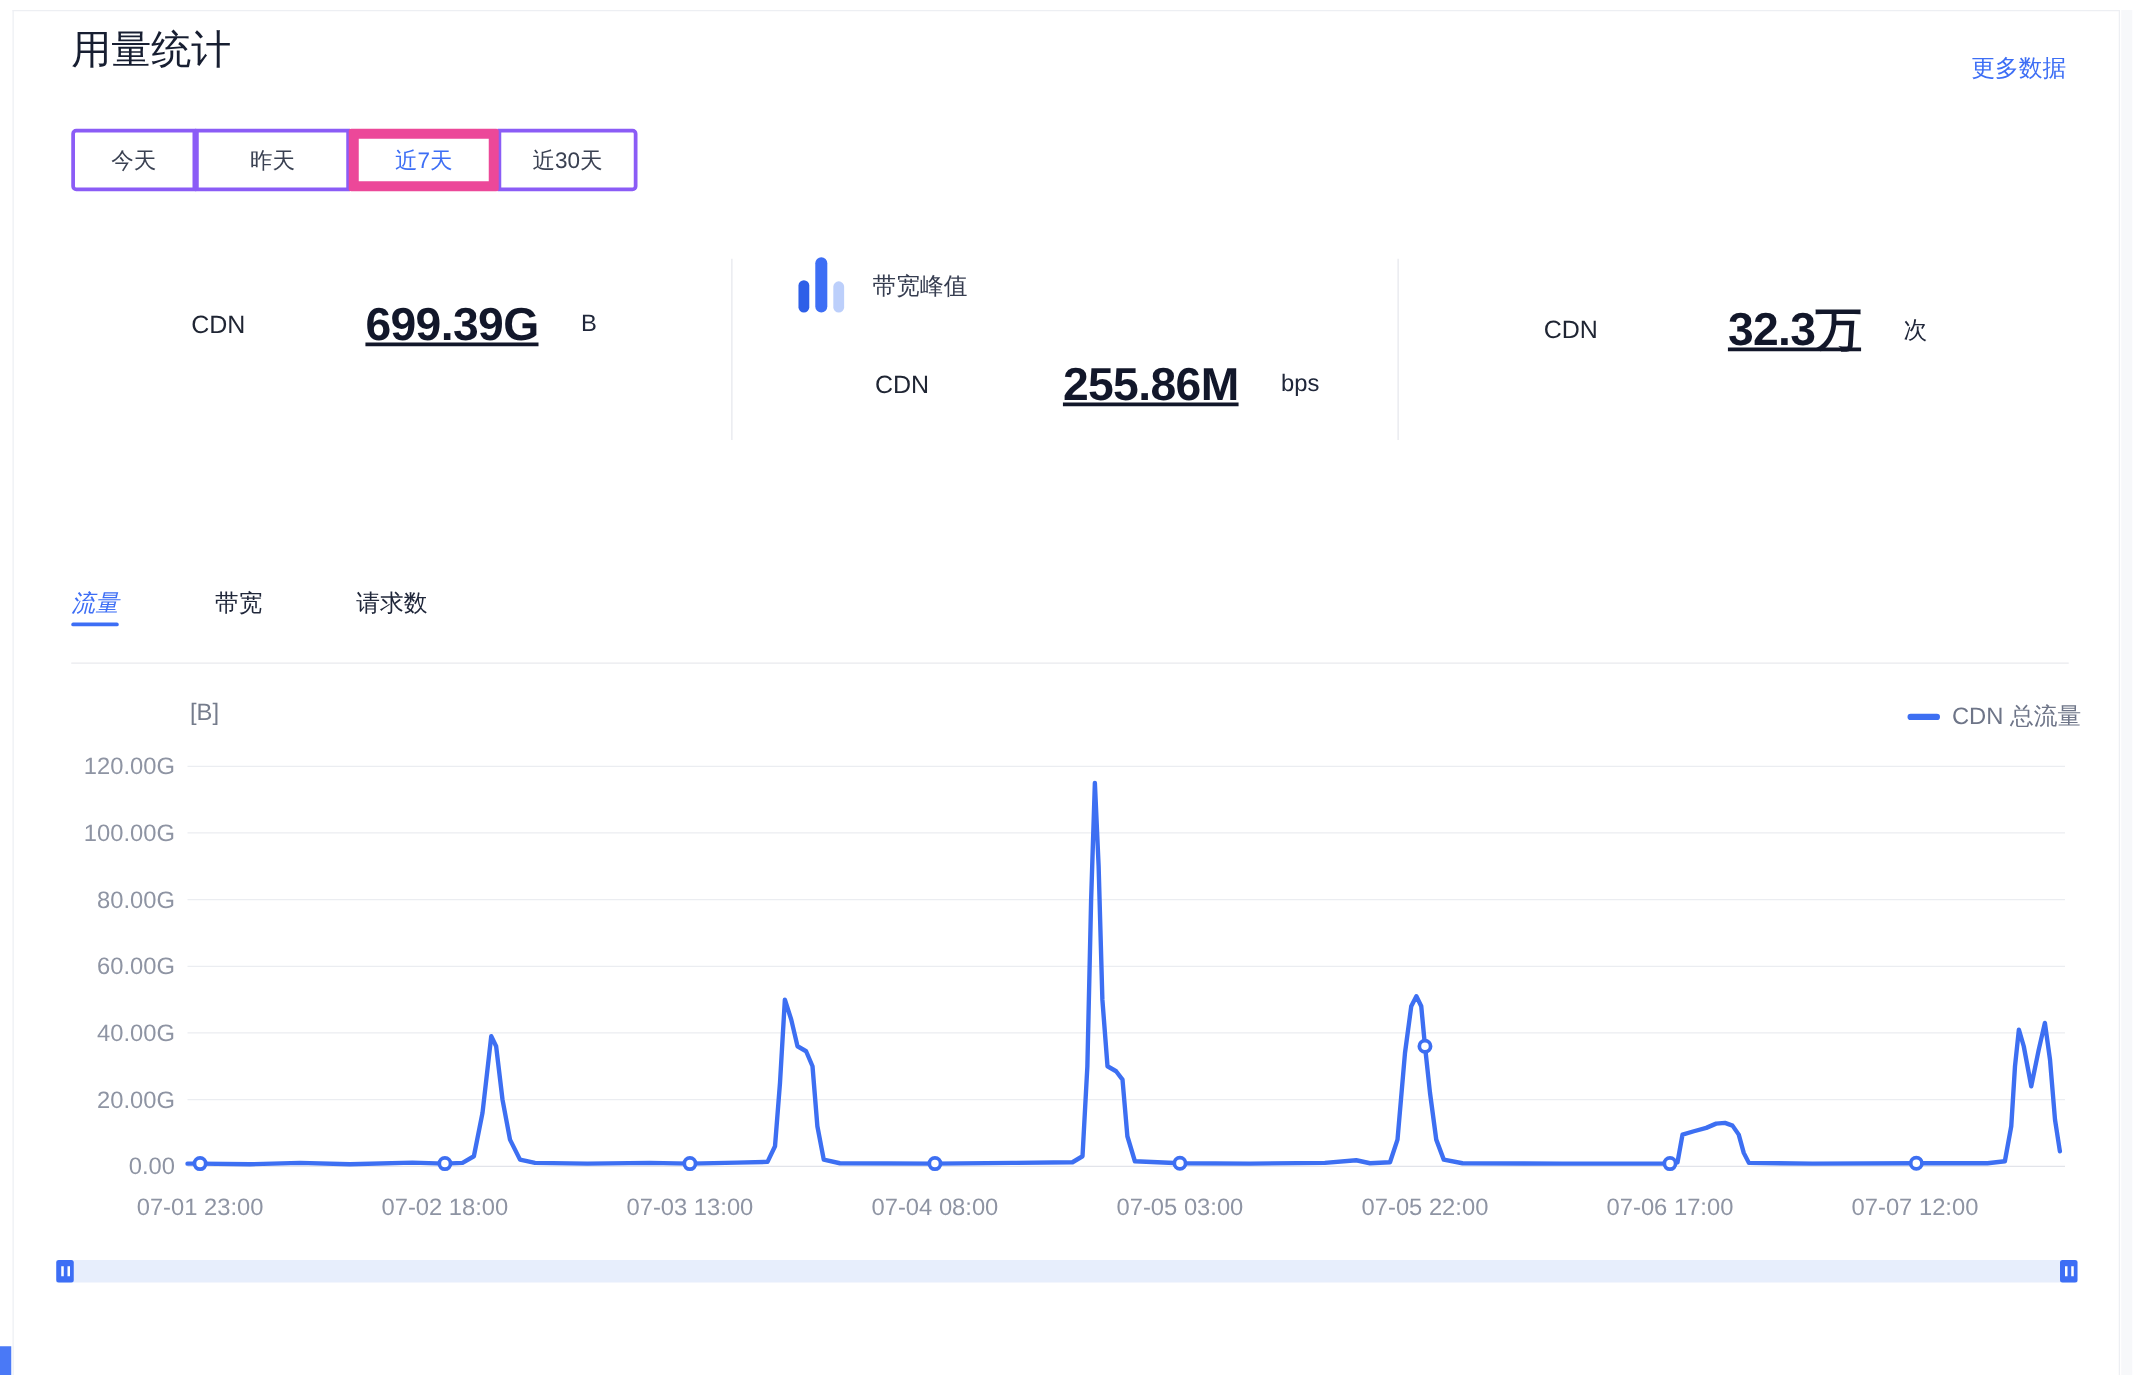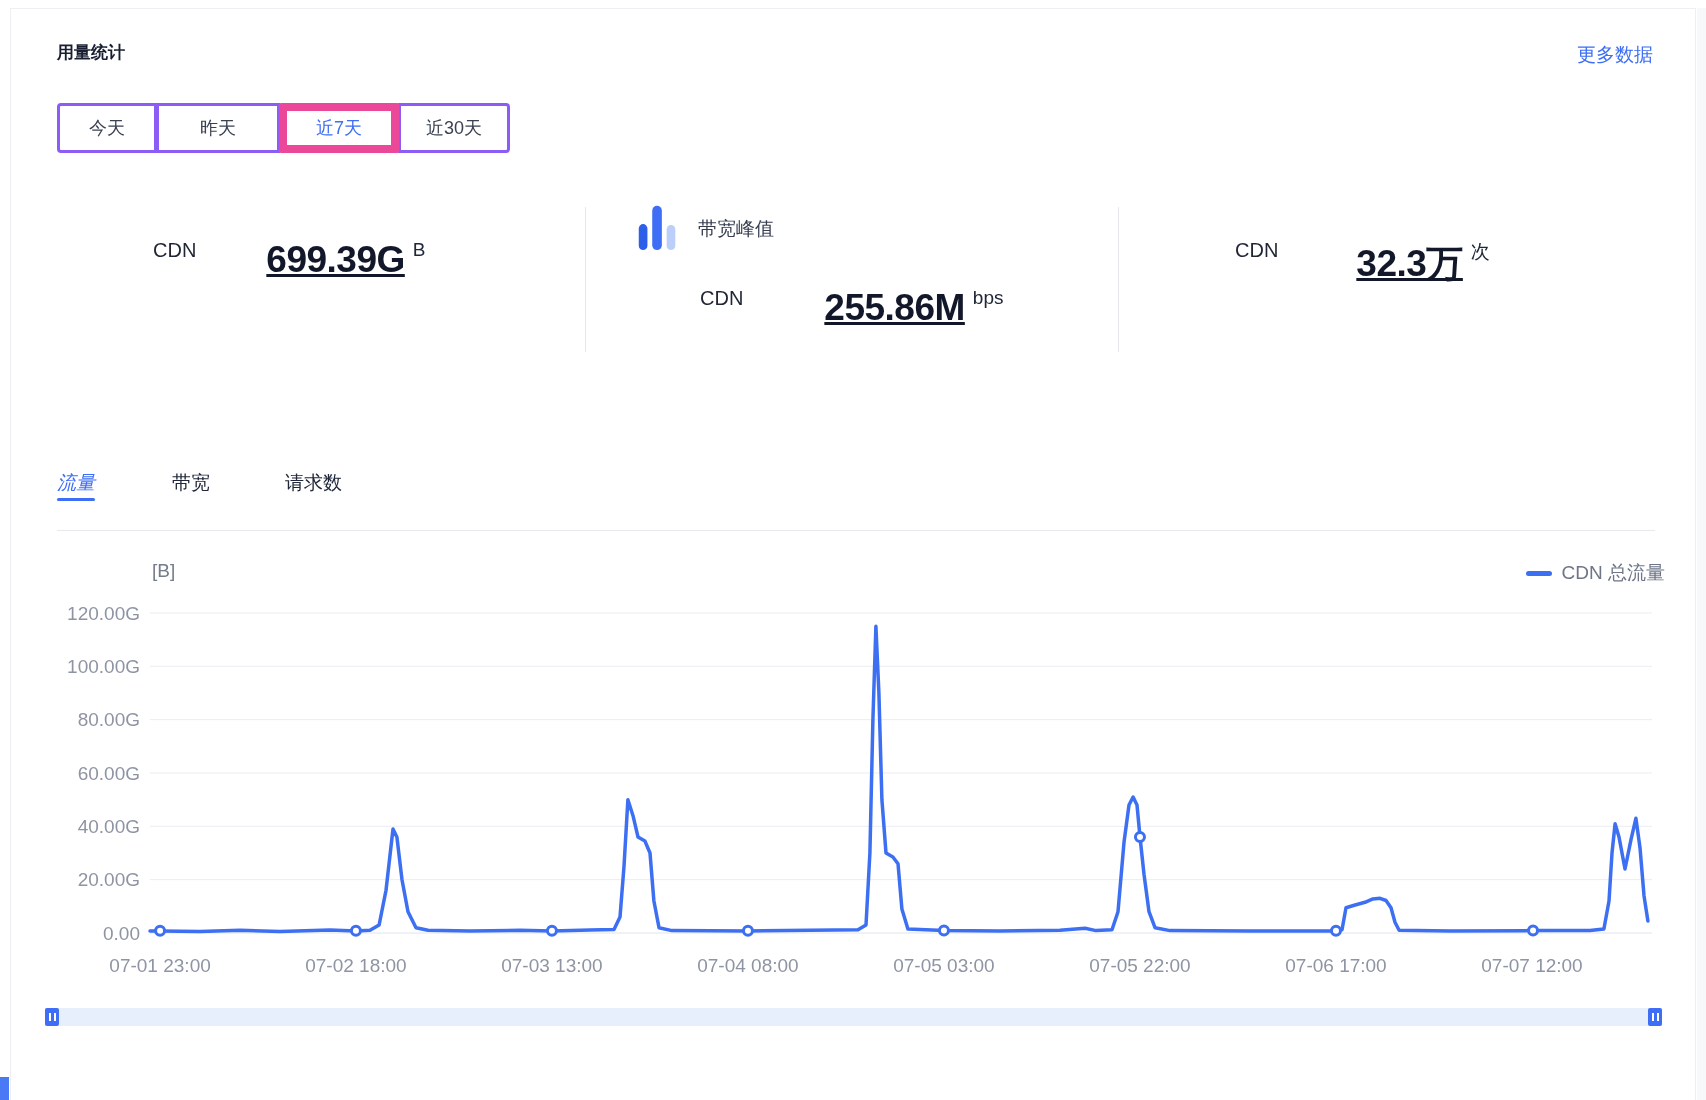--- a/index.html
+++ b/index.html
@@ -6,38 +6,38 @@
   body{background:#fff;}
   .stage{position:relative;width:1706px;height:1100px;background:#fff;overflow:hidden;
          font-family:"Liberation Sans","DejaVu Sans",sans-serif;color:#181F33;}
   
   .panel-frame{position:absolute;left:10px;top:8px;width:1686px;height:1100px;
                border:1px solid #EDEFF3;border-bottom:none;box-sizing:border-box;background:#fff;}
   .right-strip{position:absolute;left:1697px;top:8px;width:9px;height:1092px;background:#F7F8FA;}
   .corner-accent{position:absolute;left:0;top:1077px;width:9px;height:23px;background:#4A79F6;}
 
   
-  .page-title{position:absolute;left:57px;top:41px;font-size:17px;font-weight:700;color:#171E31;}
+  .page-title{position:absolute;left:57px;top:18px;font-size:32px;font-weight:400;color:#171E31;}
   .more-link{position:absolute;right:53px;top:42px;font-size:19px;color:#3D6EF5;cursor:pointer;}
 
   
   .range-group{position:absolute;left:57px;top:103px;display:flex;}
   .range-btn{box-sizing:border-box;height:50px;display:flex;align-items:center;justify-content:center;
              background:#fff;border:3px solid #8b5cf6;margin-left:-1px;font-size:18px;color:#3A4152;
              cursor:pointer;position:relative;}
   .range-btn:first-child{margin-left:0;border-radius:4px 0 0 4px;}
   .range-btn:last-child{border-radius:0 4px 4px 0;}
   .range-btn.active{border:8px solid #ec4899;color:#3D6EF5;z-index:2;border-radius:2px;}
   .w1{width:100px}.w2{width:124px}.w3{width:120px}.w4{width:112px}
 
   
   .stat-card{position:absolute;top:205px;}
   .stat-head{display:flex;align-items:center;gap:19px;height:48px;}
   .stat-label{font-size:19px;color:#363D50;}
-  .stat-value-row{display:flex;align-items:flex-start;margin-top:34px;}
+  .stat-value-row{display:flex;align-items:center;margin-top:34px;gap:26px;}
   .stat-product{font-size:20px;font-weight:500;color:#1F2533;}
   .stat-value{font-size:37px;font-weight:700;color:#12172A;letter-spacing:-0.5px;text-decoration:underline;}
   .stat-unit{font-size:19px;font-weight:400;color:#20273A;margin-left:8px;}
   .card-divider{position:absolute;top:207px;width:1px;height:145px;background:#E6E8ED;}
   .div1{left:585px}.div2{left:1118px}
 
   
   .metric-tab{position:absolute;top:470px;font-size:19px;color:#20273A;cursor:pointer;}
   .metric-tab.active{color:#3D6EF5;font-style:italic;}
   .mt1{left:57px}.mt2{left:172px}.mt3{left:285px}

